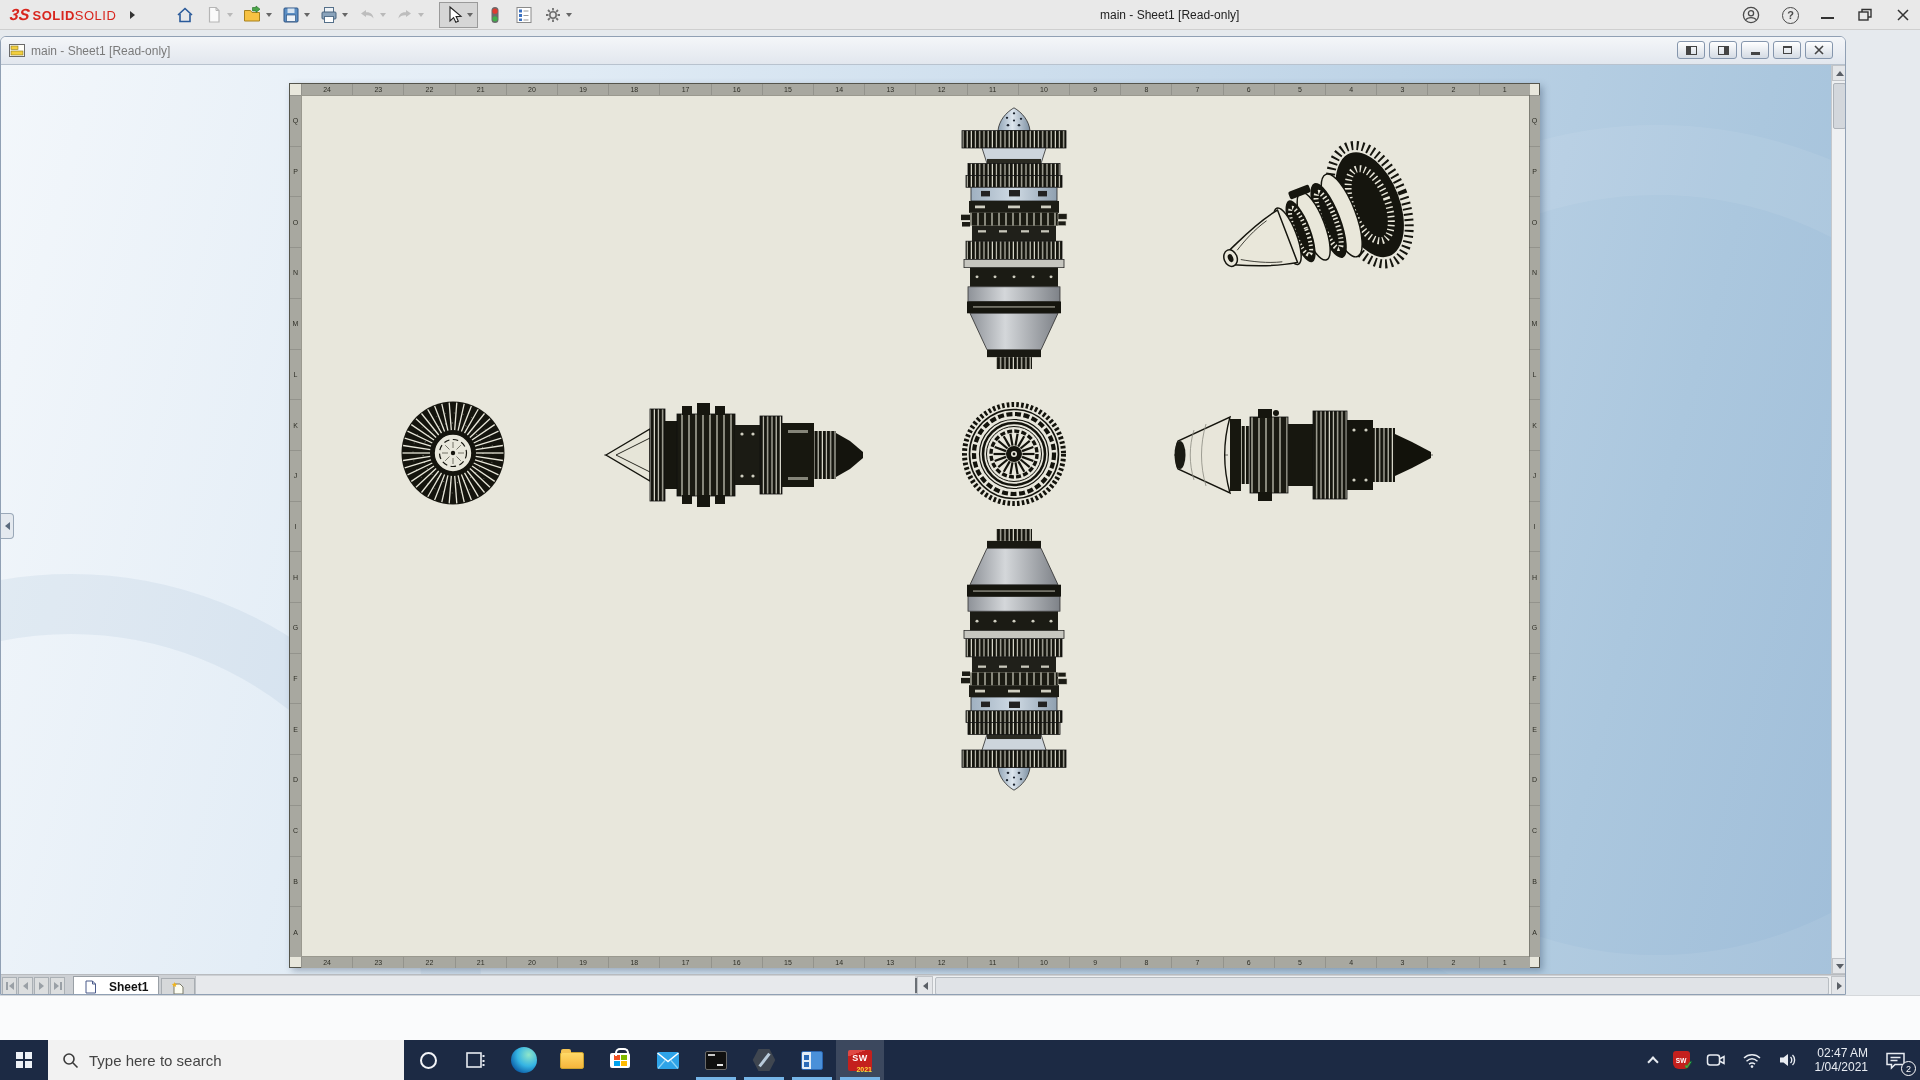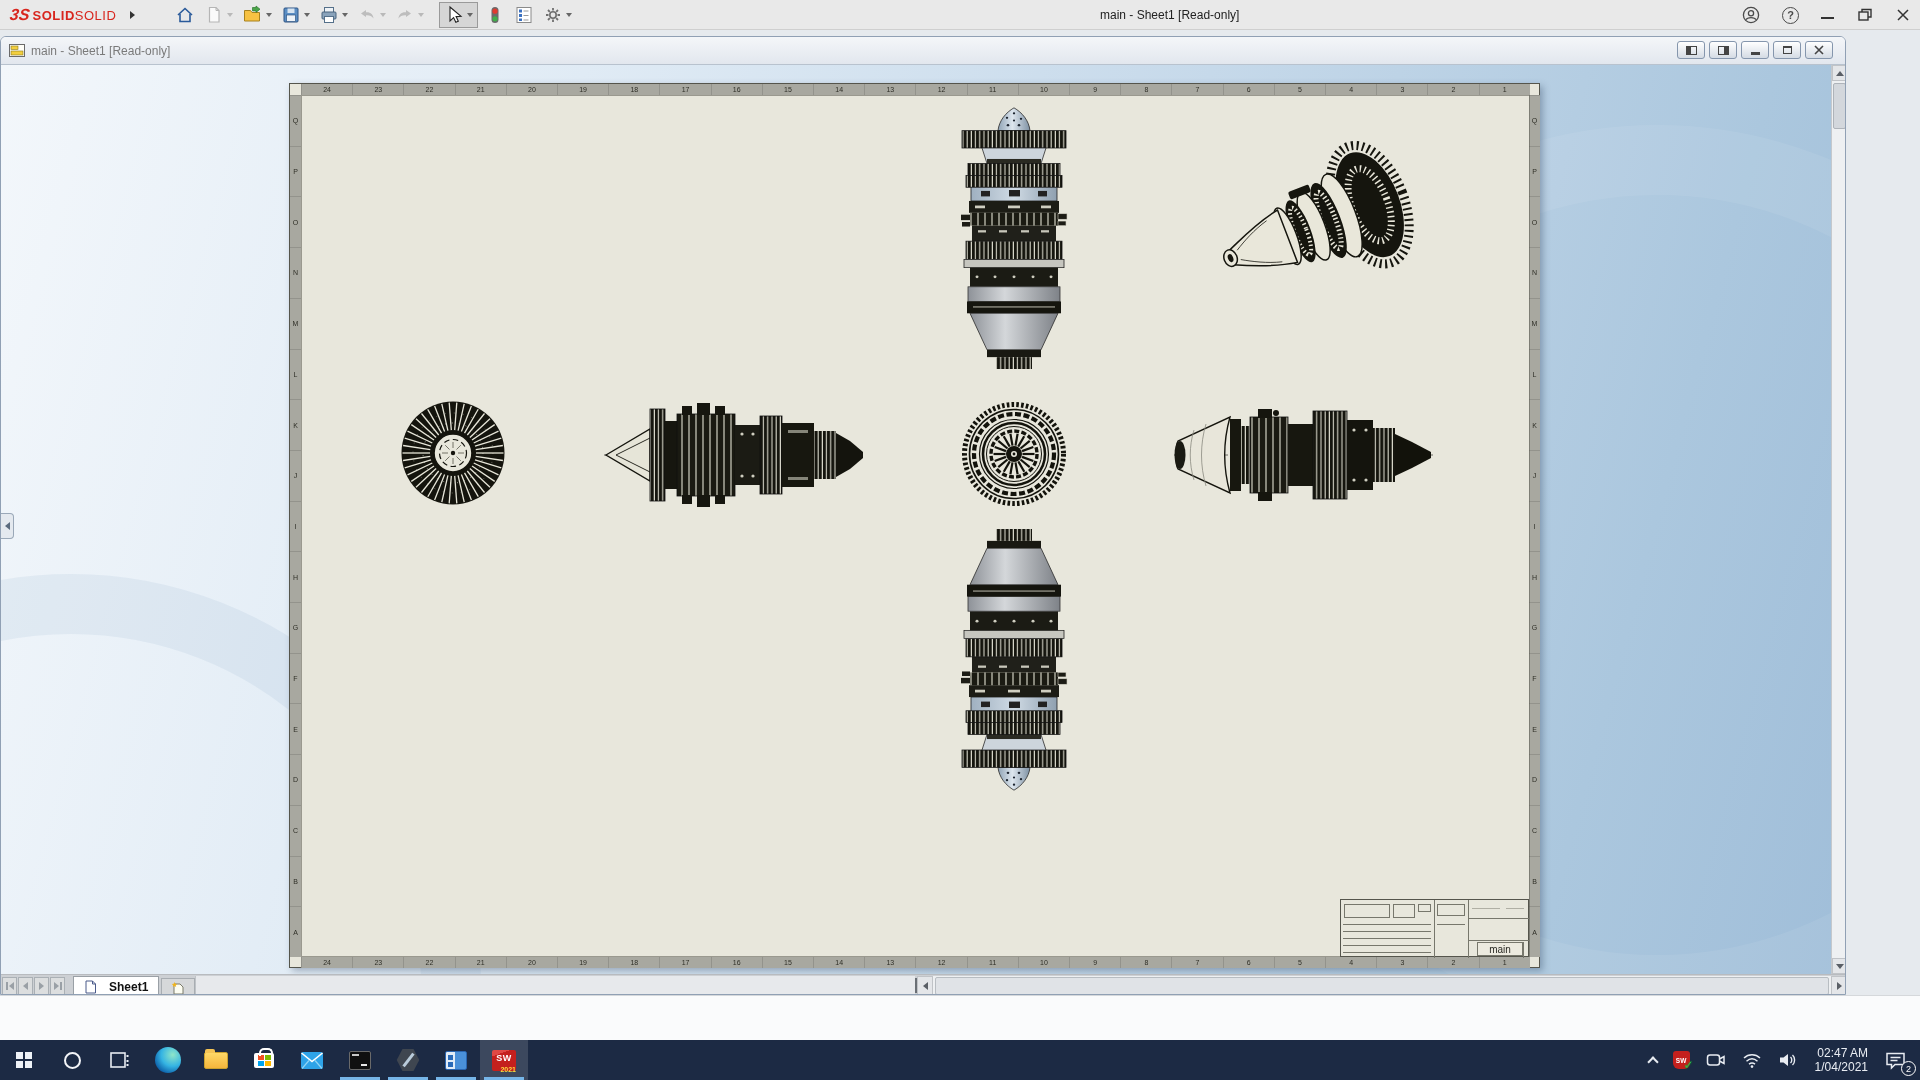--- a/index.html
+++ b/index.html
@@ -612,40 +612,20 @@
               <circle cx="182" cy="80" r="1.6" fill="#cfcec0"></circle>
               <circle cx="194" cy="80" r="1.6" fill="#cfcec0"></circle>
             <rect x="201" y="28" width="22" height="54" fill="url(#pb)"></rect>
             <path d="M223,34 L240,42 L259,52 L259,58 L240,68 L223,76 Z" fill="#12120b"></path>
           </svg>
 
           <svg class="abs" style="left:671px;top:445px;overflow:visible" width="106" height="263" viewBox="0 0 106 288" preserveAspectRatio="none">
             <use href="#veng" transform="translate(0,288) scale(1,-1)"></use>
           </svg>
 
-          <div id="tblock">
-            <div class="ln" style="left:93px;top:0;width:1px;height:58px"></div>
-            <div class="ln" style="left:127px;top:0;width:1px;height:58px"></div>
-            <div class="bx" style="left:3px;top:4px;width:46px;height:14px"></div>
-            <div class="bx" style="left:52px;top:4px;width:22px;height:14px"></div>
-            <div class="bx" style="left:77px;top:4px;width:13px;height:8px"></div>
-            <div class="ln" style="left:2px;top:24px;width:88px;height:1px"></div>
-            <div class="ln" style="left:2px;top:31px;width:88px;height:1px"></div>
-            <div class="ln" style="left:2px;top:38px;width:88px;height:1px"></div>
-            <div class="ln" style="left:2px;top:45px;width:88px;height:1px"></div>
-            <div class="ln" style="left:2px;top:52px;width:88px;height:1px"></div>
-            <div class="bx" style="left:96px;top:4px;width:28px;height:12px"></div>
-            <div class="ln" style="left:96px;top:24px;width:28px;height:1px"></div>
-            <div class="ln" style="left:127px;top:18px;width:62px;height:1px"></div>
-            <div class="ln" style="left:127px;top:40px;width:62px;height:1px"></div>
-            <div class="microtext" style="left:131px;top:8px;width:28px"></div>
-            <div class="microtext" style="left:165px;top:8px;width:18px"></div>
-            <div class="ln" style="left:182px;top:42px;width:1px;height:16px"></div>
-            <div class="name-cell">main</div>
-          </div>
         </div>
 
         <div id="collapse-tab">
             <i></i>
           </div>
 
         <div id="vscroll">
           <div class="sb-btn" style="top:0">
               <i class="tri-up"></i>
             </div>
@@ -703,20 +683,27 @@
 
   <div id="taskbar">
     <div class="tb-btn">
       <div class="winlogo">
           <i></i>
           <i></i>
           <i></i>
           <i></i>
         </div>
     </div>
+    <div id="searchbox">
+      <svg width="17" height="17" viewBox="0 0 17 17">
+          <circle cx="7" cy="7" r="5" fill="none" stroke="#3a3a3a" stroke-width="1.6"></circle>
+          <line x1="10.8" y1="10.8" x2="15.5" y2="15.5" stroke="#3a3a3a" stroke-width="1.6"></line>
+        </svg>
+      <input placeholder="Type here to search" style="">
+    </div>
     <div class="tb-btn">
         <div class="cortana"></div>
       </div>
     <div class="tb-btn">
       <svg width="20" height="18" viewBox="0 0 20 18">
           <rect x="1" y="2" width="14" height="14" fill="none" stroke="#e8ecf2" stroke-width="1.6"></rect>
           <path d="M17.5,4 V6 M17.5,9 V11 M17.5,13 V15" stroke="#e8ecf2" stroke-width="2"></path>
         </svg>
     </div>
     <div class="tb-btn">

